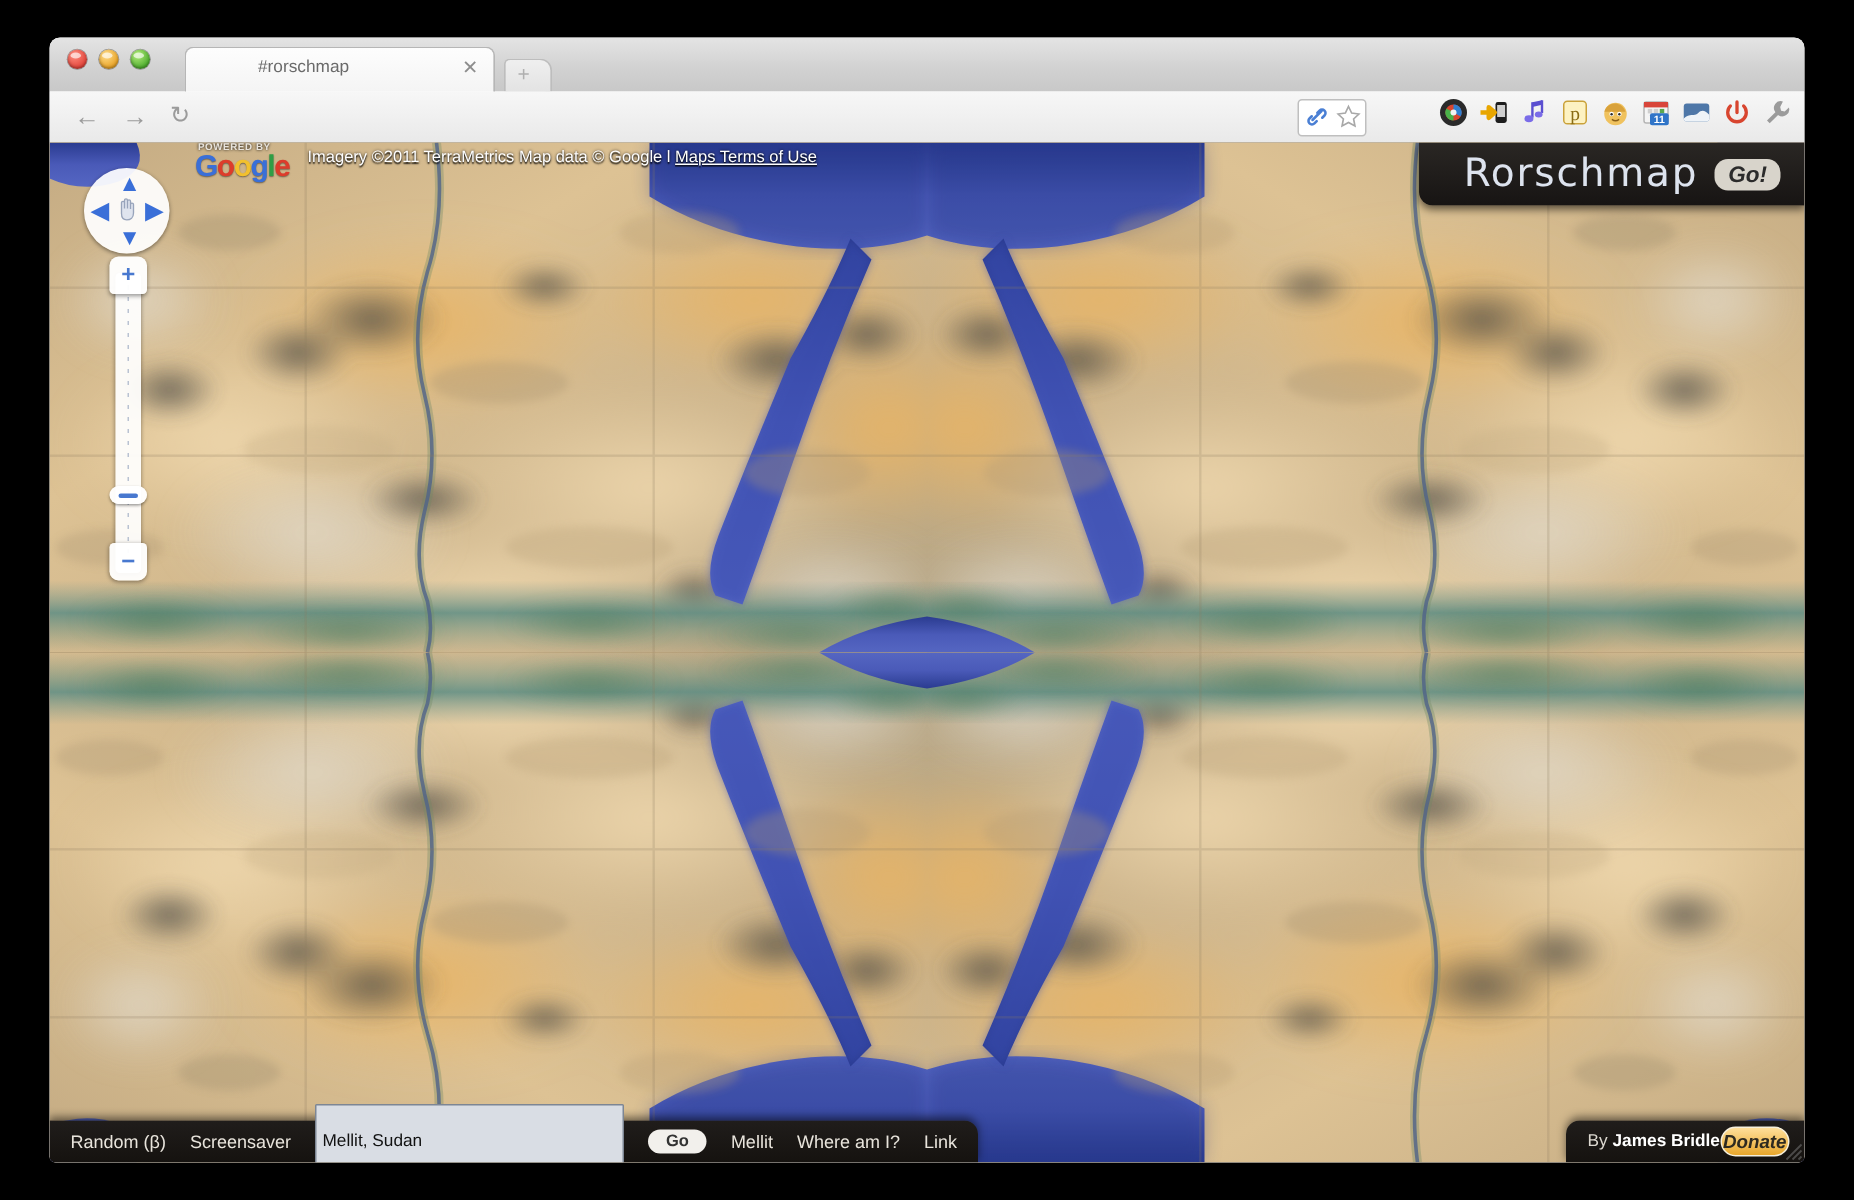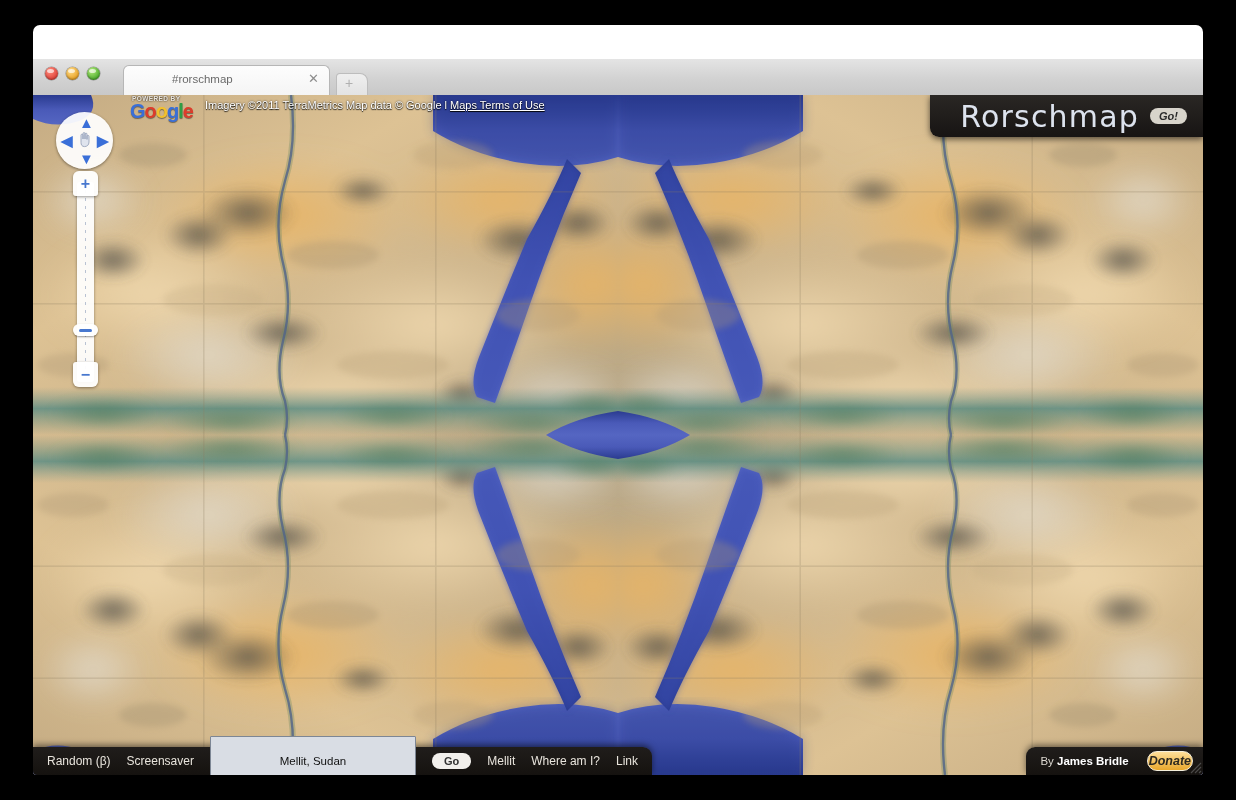--- a/index.html
+++ b/index.html
@@ -9,21 +9,21 @@
   
   #desktop{position:absolute;inset:0;background:#000;}
 
   
   #window{position:absolute;left:33px;top:25px;width:1170px;height:750px;
           background:#fff;border-radius:7px 7px 4px 4px;overflow:hidden;
           box-shadow:0 3px 22px rgba(0,0,0,.85);}
 
   
   #tabstrip{position:relative;height:36px;
-            background:linear-gradient(180deg,#e4e4e4 0%,#d2d2d2 55%,#c8c8c8 100%);margin-top:34px;}
+            background:linear-gradient(180deg,#e4e4e4 0%,#d2d2d2 55%,#c8c8c8 100%);}
   #traffic{position:absolute;left:12px;top:8px;display:flex;gap:8px;}
   .tl{width:13px;height:13px;border-radius:50%;position:relative;
       box-shadow:inset 0 -1px 2px rgba(0,0,0,.35),0 0 0 .5px rgba(0,0,0,.35);}
   .tl::after{content:"";position:absolute;left:2px;top:1.5px;width:7px;height:4px;
              border-radius:50%;background:rgba(255,255,255,.65);}
   .tl.red{background:radial-gradient(circle at 35% 28%,#ff8f80,#e2453c 70%);}
   .tl.yel{background:radial-gradient(circle at 35% 28%,#ffdd8a,#e9a429 70%);}
   .tl.grn{background:radial-gradient(circle at 35% 28%,#b4ec7c,#4fae2f 70%);}
 
   .tab{position:absolute;left:90px;top:6px;width:205px;height:30px;
@@ -113,40 +113,40 @@
            background:rgba(255,255,255,.97);border-radius:6px;
            box-shadow:0 1px 2px rgba(0,0,0,.4);}
   #zhandle::after{content:"";position:absolute;left:6px;top:5px;width:13px;
                   height:3px;background:#4878cf;border-radius:2px;}
 
   
   #titlepanel{position:absolute;right:0;top:0;height:42px;
               background:linear-gradient(180deg,#2a2724,#171413);
               border-radius:0 0 0 9px;box-shadow:0 2px 6px rgba(0,0,0,.6);
               display:flex;align-items:center;padding:0 16px 0 30px;gap:11px;}
-  #rtitle{color:#dde3ee;font-size:30px;letter-spacing:1.2px;
+  #rtitle{color:#dde3ee;font-size:26px;letter-spacing:1.2px;
           font-family:"DejaVu Sans",sans-serif;}
-  #gobadge{background:#d8d4cb;color:#2b2b2b;font-size:11px;font-weight:bold;
+  #gobadge{background:#d8d4cb;color:#2b2b2b;font-size:15px;font-weight:bold;
            padding:2px 9px;border-radius:9px;font-style:italic;}
 
   
   #bottombar{position:absolute;left:0;bottom:0;height:28px;
              background:linear-gradient(180deg,#201d1b,#15120f);
              border-radius:0 9px 0 0;display:flex;align-items:center;
-             padding:0 14px;gap:16px;box-shadow:0 -2px 6px rgba(0,0,0,.5);text-align:center;}
+             padding:0 14px;gap:16px;box-shadow:0 -2px 6px rgba(0,0,0,.5);}
   .blink{color:#e8e4dc;font-size:12px;white-space:nowrap;}
   #searchbox{width:196px;height:16px;background:#d9dde4;border:1px solid #7d8694;
              border-radius:1px;font-size:11.5px;color:#111;padding:16px 4px;
              line-height:16px;overflow:hidden;white-space:nowrap;}
   #gobtn{background:#f2f0ec;color:#333;font-size:11px;padding:2px 12px;
          border-radius:9px;font-weight:bold;}
   #creditbar{position:absolute;right:0;bottom:0;height:28px;
              background:linear-gradient(180deg,#201d1b,#15120f);
              border-radius:9px 0 0 0;display:flex;align-items:center;
-             padding:0 10px 0 14px;gap:18px;box-shadow:0 -2px 6px rgba(0,0,0,.5);}
+             padding:0 10px 0 14px;gap:0;box-shadow:0 -2px 6px rgba(0,0,0,.5);}
   #byline{color:#dcd8d0;font-size:11.5px;white-space:nowrap;}
   #byline b{color:#fff;}
   #donate{background:linear-gradient(180deg,#ffdf9a,#e8a72c);color:#2e2a20;
           font-size:12.5px;font-style:italic;font-weight:bold;
           padding:2px 1px;border-radius:11px;
           border:1px solid #f5efdc;}
   #grip{position:absolute;right:1px;bottom:1px;width:14px;height:14px;
         opacity:.55;}
 </style>
 </head>

